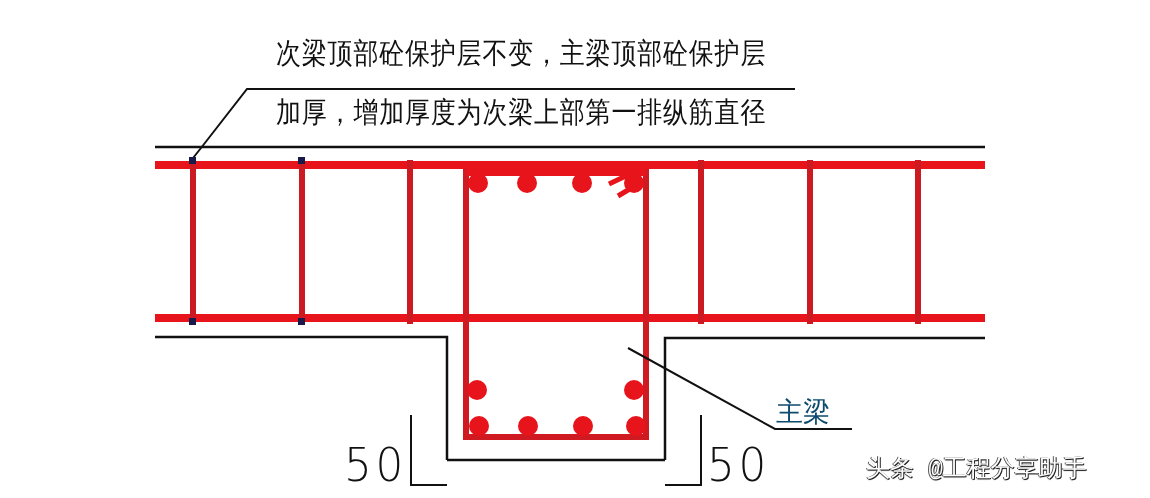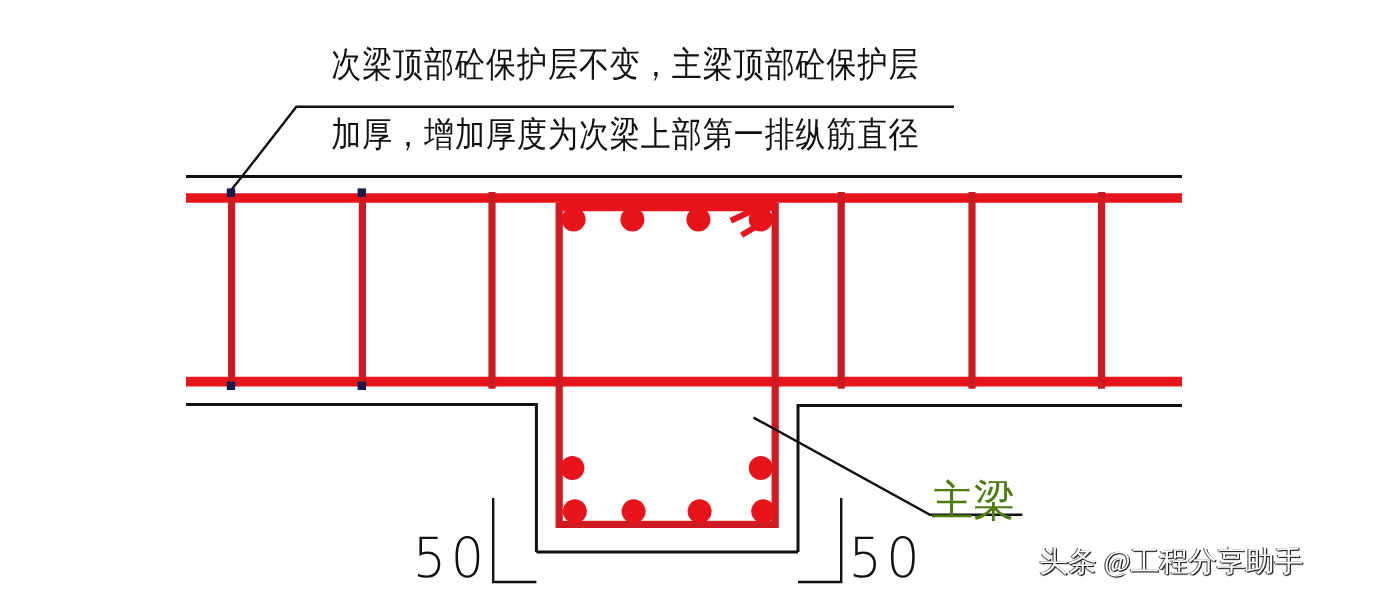--- a/index.html
+++ b/index.html
@@ -10,24 +10,24 @@
     font-size: 29px; color: #111; letter-spacing: 1px; white-space: nowrap;
     transform: scaleX(0.86); transform-origin: left top;
   }
   .dim-text {
     position: absolute; font-family: "DejaVu Sans", sans-serif; font-size: 46px;
     color: #111; font-weight: 200; letter-spacing: 4px; transform: scaleX(0.95);
     transform-origin: left top;
   }
   .label-text {
     position: absolute; font-family: "DejaVu Serif", "Liberation Serif", serif;
-    font-size: 35px; color: #4d7c0f; white-space: nowrap;
+    font-size: 27px; color: #0c4a6e; white-space: nowrap;
   }
   .watermark {
-    position: absolute; font-family: Liberation Serif, serif; font-size: 24px;
+    position: absolute; font-family: Liberation Mono, monospace; font-size: 24px;
     color: #ffffff; white-space: nowrap;
     text-shadow: 1px 1px 0 #222, -1px 0 0 #555, 0 1px 1px #333;
   }
 </style>
 </head>
 <body>
 
 <svg id="canvas" width="1150" height="498" viewBox="0 0 1150 498" xmlns="http://www.w3.org/2000/svg">
 
   <g stroke="#111" stroke-width="2.5" fill="none">

